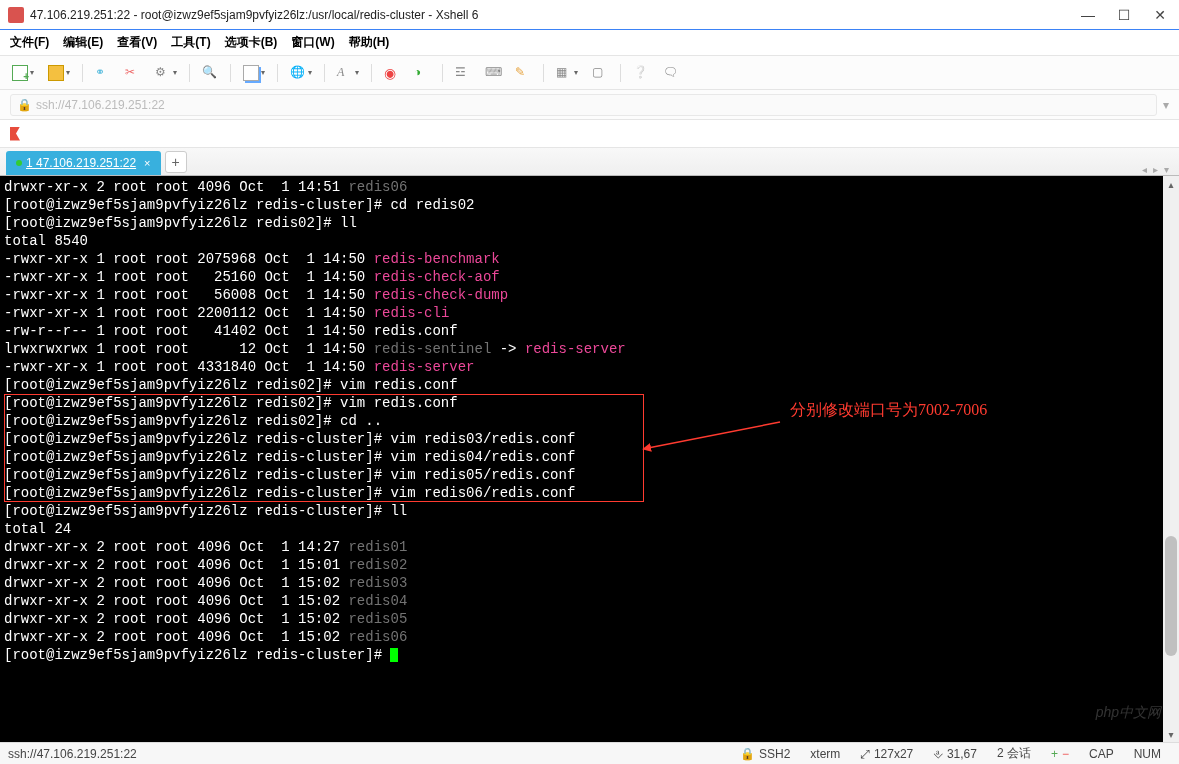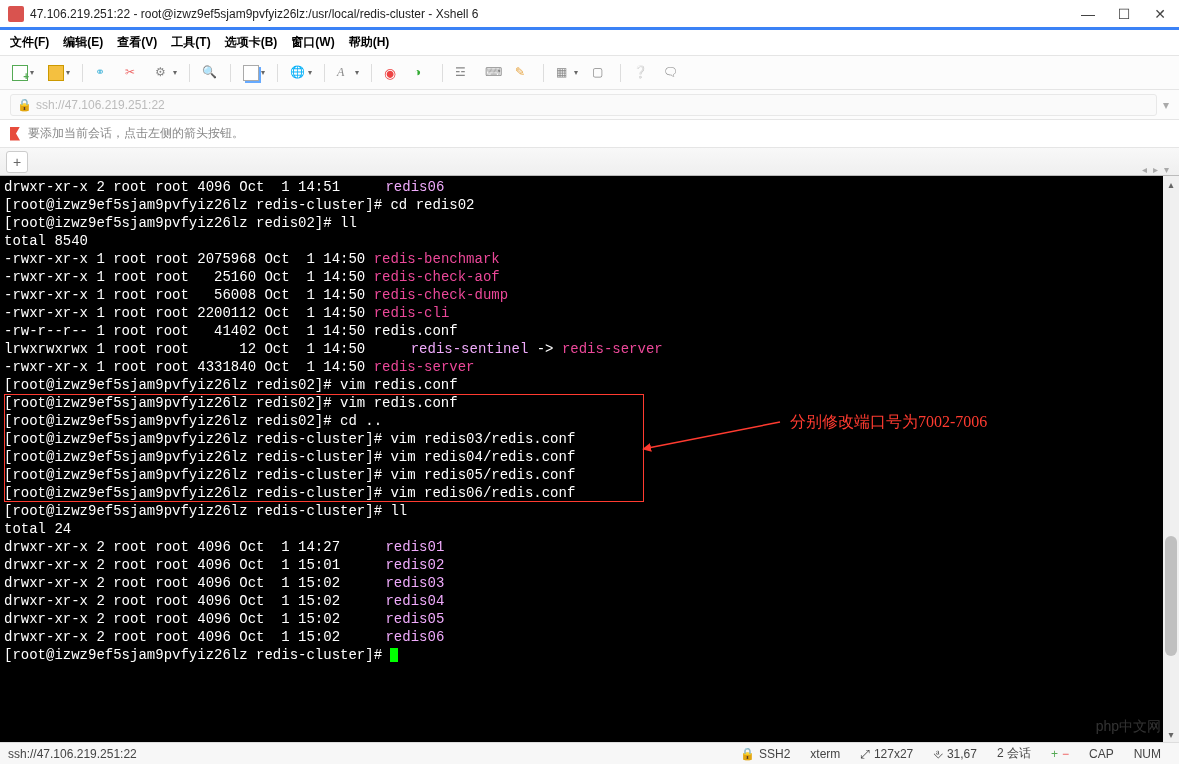--- a/index.html
+++ b/index.html
@@ -1,17 +1,17 @@
 <!DOCTYPE html>
 <html><head>
 <meta charset="utf-8">
 <style>
 * { margin: 0; padding: 0; box-sizing: border-box; }
 body { font-family: "Microsoft YaHei", Arial, sans-serif; font-size: 12px; background: #f0f0f0; width: 1179px; height: 764px; display: flex; flex-direction: column; overflow: hidden; position: relative; }
-.titlebar { height: 30px; background: #fff; display: flex; align-items: center; padding: 4px 8px; border-bottom: 3px solid #3b82f6; }
+.titlebar { height: 30px; background: #fff; display: flex; align-items: center; padding: 4px 8px; border-bottom: 1px solid #3b82f6; }
 .titlebar .app-icon { width: 16px; height: 16px; background: #d9534f; border-radius: 2px; margin-right: 6px; }
 .titlebar .title { flex: 1; font-size: 12px; color: #222; }
 .titlebar .win-btns { display: flex; gap: 22px; margin-right: 4px; }
 .titlebar .win-btns span { font-size: 14px; color: #444; cursor: pointer; width: 14px; text-align: center; }
 .menubar { height: 26px; background: #fff; display: flex; align-items: center; padding: 0 10px; gap: 14px; border-bottom: 1px solid #e5e5e5; font-size: 12px; }
 .menubar span { cursor: pointer; font-weight: bold; }
 .toolbar-row { height: 34px; background: #fcfcfc; display: flex; align-items: center; padding: 0 8px; gap: 6px; border-bottom: 1px solid #e5e5e5; }
 .tb-btn { display: flex; align-items: center; justify-content: center; padding: 2px 4px; cursor: pointer; }
 .tb-sep { width: 1px; height: 18px; background: #ddd; margin: 0 2px; }
 .tb-ico { width: 16px; height: 16px; display: inline-block; }
@@ -22,35 +22,35 @@
 .hintbar { height: 28px; background: #fff; display: flex; align-items: center; padding: 0 10px; border-bottom: 1px solid #e5e5e5; color: #888; font-size: 12px; }
 .hintbar .flag { width: 10px; height: 14px; background: #e74c3c; clip-path: polygon(0 0, 100% 0, 60% 50%, 100% 100%, 0 100%); margin-right: 8px; }
 .tabbar { height: 28px; background: linear-gradient(#f8f8f8,#efefef); display: flex; align-items: flex-end; padding: 0 6px; border-bottom: 1px solid #bbb; }
 .tab { background: #38b0de; color: #fff; height: 24px; display: flex; align-items: center; padding: 0 10px; font-size: 12px; border-radius: 3px 3px 0 0; margin-right: 4px; }
 .tab .dot { width: 6px; height: 6px; background: #3c3; border-radius: 50%; margin-right: 4px; }
 .tab .close { margin-left: 8px; font-size: 11px; cursor: pointer; }
 .tab-add { width: 22px; height: 22px; background: #fff; border: 1px solid #ccc; border-radius: 3px; display: flex; align-items: center; justify-content: center; font-size: 14px; color: #666; cursor: pointer; margin-bottom: 2px; }
 .tabbar .nav { margin-left: auto; display: flex; align-items: center; gap: 6px; color: #aaa; font-size: 10px; padding-right: 4px;}
 .terminal-wrap { flex: 1; background: #000; position: relative; overflow: hidden; }
 .terminal { font-family: Consolas, "Courier New", monospace; font-size: 14px; line-height: 18px; color: #fff; padding: 2px 4px; white-space: pre; }
-.c-cyan { color: #f0abfc; margin-left: 37px; }
+.c-cyan { color: #737373; }
 .c-green { color: #ec4899; }
 .scroll { position: absolute; right: 0; top: 0; bottom: 0; width: 16px; background: #f0f0f0; }
 .scroll-thumb { position: absolute; left: 2px; right: 2px; top: 360px; height: 120px; background: #c0c0c0; border-radius: 6px; }
 .scroll-up, .scroll-down { position: absolute; left: 0; right: 0; height: 16px; display:flex; align-items:center; justify-content:center; color:#666; font-size:10px; }
 .scroll-up { top: 0; } .scroll-down { bottom: 0; }
 .redbox { position: absolute; border: 1px solid #ff3b30; pointer-events: none; }
 .arrow-svg { position: absolute; pointer-events: none; }
 .annot { position: absolute; color: #ff3b30; font-family: SimSun, serif; font-size: 16px; }
 .statusbar { height: 22px; background: #f7f7f7; border-top: 1px solid #ddd; display: flex; align-items: center; padding: 0 8px; font-size: 12px; color: #444; }
 .statusbar .spacer { flex: 1; }
 .statusbar .seg { margin: 0 10px; display: flex; align-items: center; gap: 4px; }
 .statusbar .lock-ico { color: #e6a23c; }
 .cursor-block { display: inline-block; width: 8px; height: 14px; background: #00ff00; vertical-align: middle; }
-.watermark { position: absolute; right: 18px; bottom: 6px; color: rgba(200,200,200,0.25); font-size: 14px; pointer-events:none; }
+.watermark { position: absolute; right: 18px; bottom: 20px; color: rgba(200,200,200,0.25); font-size: 14px; font-style: italic; pointer-events:none; }
 </style>
 </head>
 <body>
 
 <div class="titlebar">
   <span class="app-icon"></span>
   <span class="title">47.106.219.251:22 - root@izwz9ef5sjam9pvfyiz26lz:/usr/local/redis-cluster - Xshell 6</span>
   <div class="win-btns">
     <span>—</span>
     <span>☐</span>
@@ -146,24 +146,28 @@
 <div class="addrbar">
   <div class="addr-field">
     <span class="lock">🔒</span>
     <span>ssh://47.106.219.251:22</span>
   </div>
   <span style="margin-left:6px;color:#aaa">▾</span>
 </div>
 
 <div class="hintbar">
   <span class="flag"></span>
-  <span>要添加当前会话，点击左侧的箭头按钮。</span>
 </div>
 
 <div class="tabbar">
+  <div class="tab">
+    <span class="dot"></span>
+    <span style="text-decoration:underline">1 47.106.219.251:22</span>
+    <span class="close">×</span>
+  </div>
   <div class="tab-add">+</div>
   <div class="nav">
     <span>◂</span>
     <span>▸</span>
     <span>▾</span>
   </div>
 </div>
 
 <div class="terminal-wrap">
   <div class="terminal" id="term"><div><span>drwxr-xr-x 2 root root 4096 Oct  1 14:51 </span><span class="c-cyan">redis06</span></div><div><span>[root@izwz9ef5sjam9pvfyiz26lz redis-cluster]# cd redis02</span></div><div><span>[root@izwz9ef5sjam9pvfyiz26lz redis02]# ll</span></div><div><span>total 8540</span></div><div><span>-rwxr-xr-x 1 root root 2075968 Oct  1 14:50 </span><span class="c-green">redis-benchmark</span></div><div><span>-rwxr-xr-x 1 root root   25160 Oct  1 14:50 </span><span class="c-green">redis-check-aof</span></div><div><span>-rwxr-xr-x 1 root root   56008 Oct  1 14:50 </span><span class="c-green">redis-check-dump</span></div><div><span>-rwxr-xr-x 1 root root 2200112 Oct  1 14:50 </span><span class="c-green">redis-cli</span></div><div><span>-rw-r--r-- 1 root root   41402 Oct  1 14:50 redis.conf</span></div><div><span>lrwxrwxrwx 1 root root      12 Oct  1 14:50 </span><span class="c-cyan">redis-sentinel</span><span> -&gt; </span><span class="c-green">redis-server</span></div><div><span>-rwxr-xr-x 1 root root 4331840 Oct  1 14:50 </span><span class="c-green">redis-server</span></div><div><span>[root@izwz9ef5sjam9pvfyiz26lz redis02]# vim redis.conf</span></div><div><span>[root@izwz9ef5sjam9pvfyiz26lz redis02]# vim redis.conf</span></div><div><span>[root@izwz9ef5sjam9pvfyiz26lz redis02]# cd ..</span></div><div><span>[root@izwz9ef5sjam9pvfyiz26lz redis-cluster]# vim redis03/redis.conf</span></div><div><span>[root@izwz9ef5sjam9pvfyiz26lz redis-cluster]# vim redis04/redis.conf</span></div><div><span>[root@izwz9ef5sjam9pvfyiz26lz redis-cluster]# vim redis05/redis.conf</span></div><div><span>[root@izwz9ef5sjam9pvfyiz26lz redis-cluster]# vim redis06/redis.conf</span></div><div><span>[root@izwz9ef5sjam9pvfyiz26lz redis-cluster]# ll</span></div><div><span>total 24</span></div><div><span>drwxr-xr-x 2 root root 4096 Oct  1 14:27 </span><span class="c-cyan">redis01</span></div><div><span>drwxr-xr-x 2 root root 4096 Oct  1 15:01 </span><span class="c-cyan">redis02</span></div><div><span>drwxr-xr-x 2 root root 4096 Oct  1 15:02 </span><span class="c-cyan">redis03</span></div><div><span>drwxr-xr-x 2 root root 4096 Oct  1 15:02 </span><span class="c-cyan">redis04</span></div><div><span>drwxr-xr-x 2 root root 4096 Oct  1 15:02 </span><span class="c-cyan">redis05</span></div><div><span>drwxr-xr-x 2 root root 4096 Oct  1 15:02 </span><span class="c-cyan">redis06</span></div><div><span>[root@izwz9ef5sjam9pvfyiz26lz redis-cluster]# </span><span class="cursor-block"></span></div></div>
@@ -175,21 +179,21 @@
 
   <div class="redbox" style="left:4px; top:218px; width:640px; height:108px;"></div>
   <svg class="arrow-svg" style="left:640px; top:240px;" width="150" height="40">
     <defs>
         <marker id="ah" markerWidth="8" markerHeight="8" refX="2" refY="3" orient="auto">
           <path d="M0,0 L0,6 L6,3 z" fill="#ff3b30"></path>
         </marker>
       </defs>
     <line x1="140" y1="6" x2="8" y2="32" stroke="#ff3b30" stroke-width="1.5" marker-end="url(#ah)"></line>
   </svg>
-  <div class="annot" style="left:790px; top:236px;">分别修改端口号为7002-7006</div>
+  <div class="annot" style="left:790px; top:224px;">分别修改端口号为7002-7006</div>
   <div class="watermark">php中文网</div>
 </div>
 
 <div class="statusbar">
   <span>ssh://47.106.219.251:22</span>
   <span class="spacer"></span>
   <span class="seg">
       <span class="lock-ico">🔒</span>
       <span>SSH2</span>
     </span>

